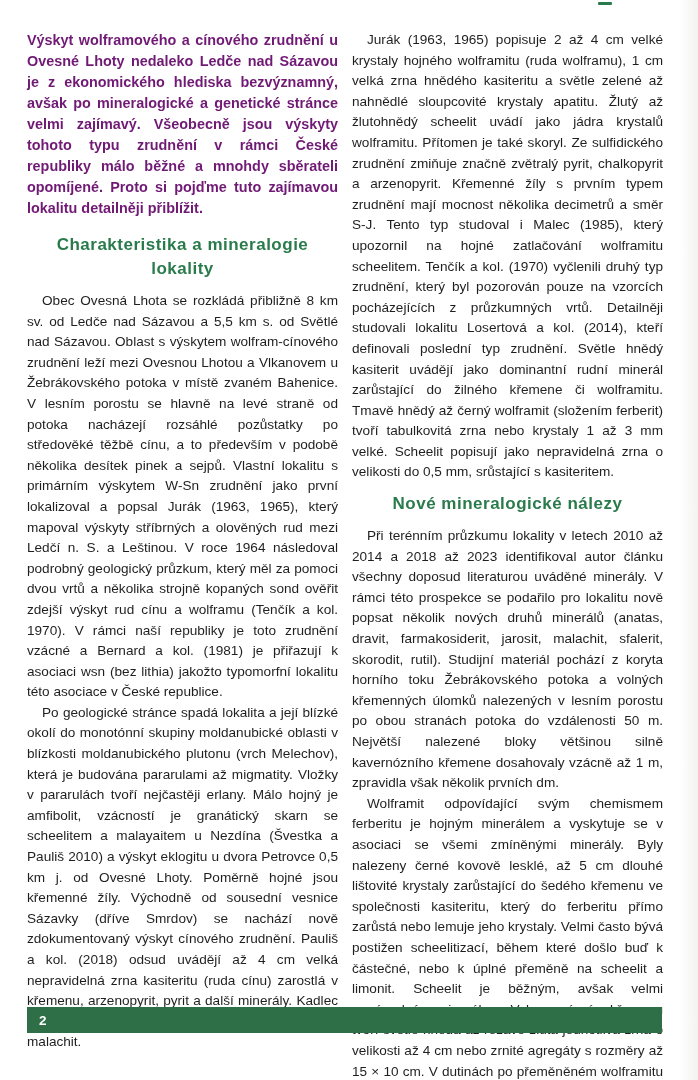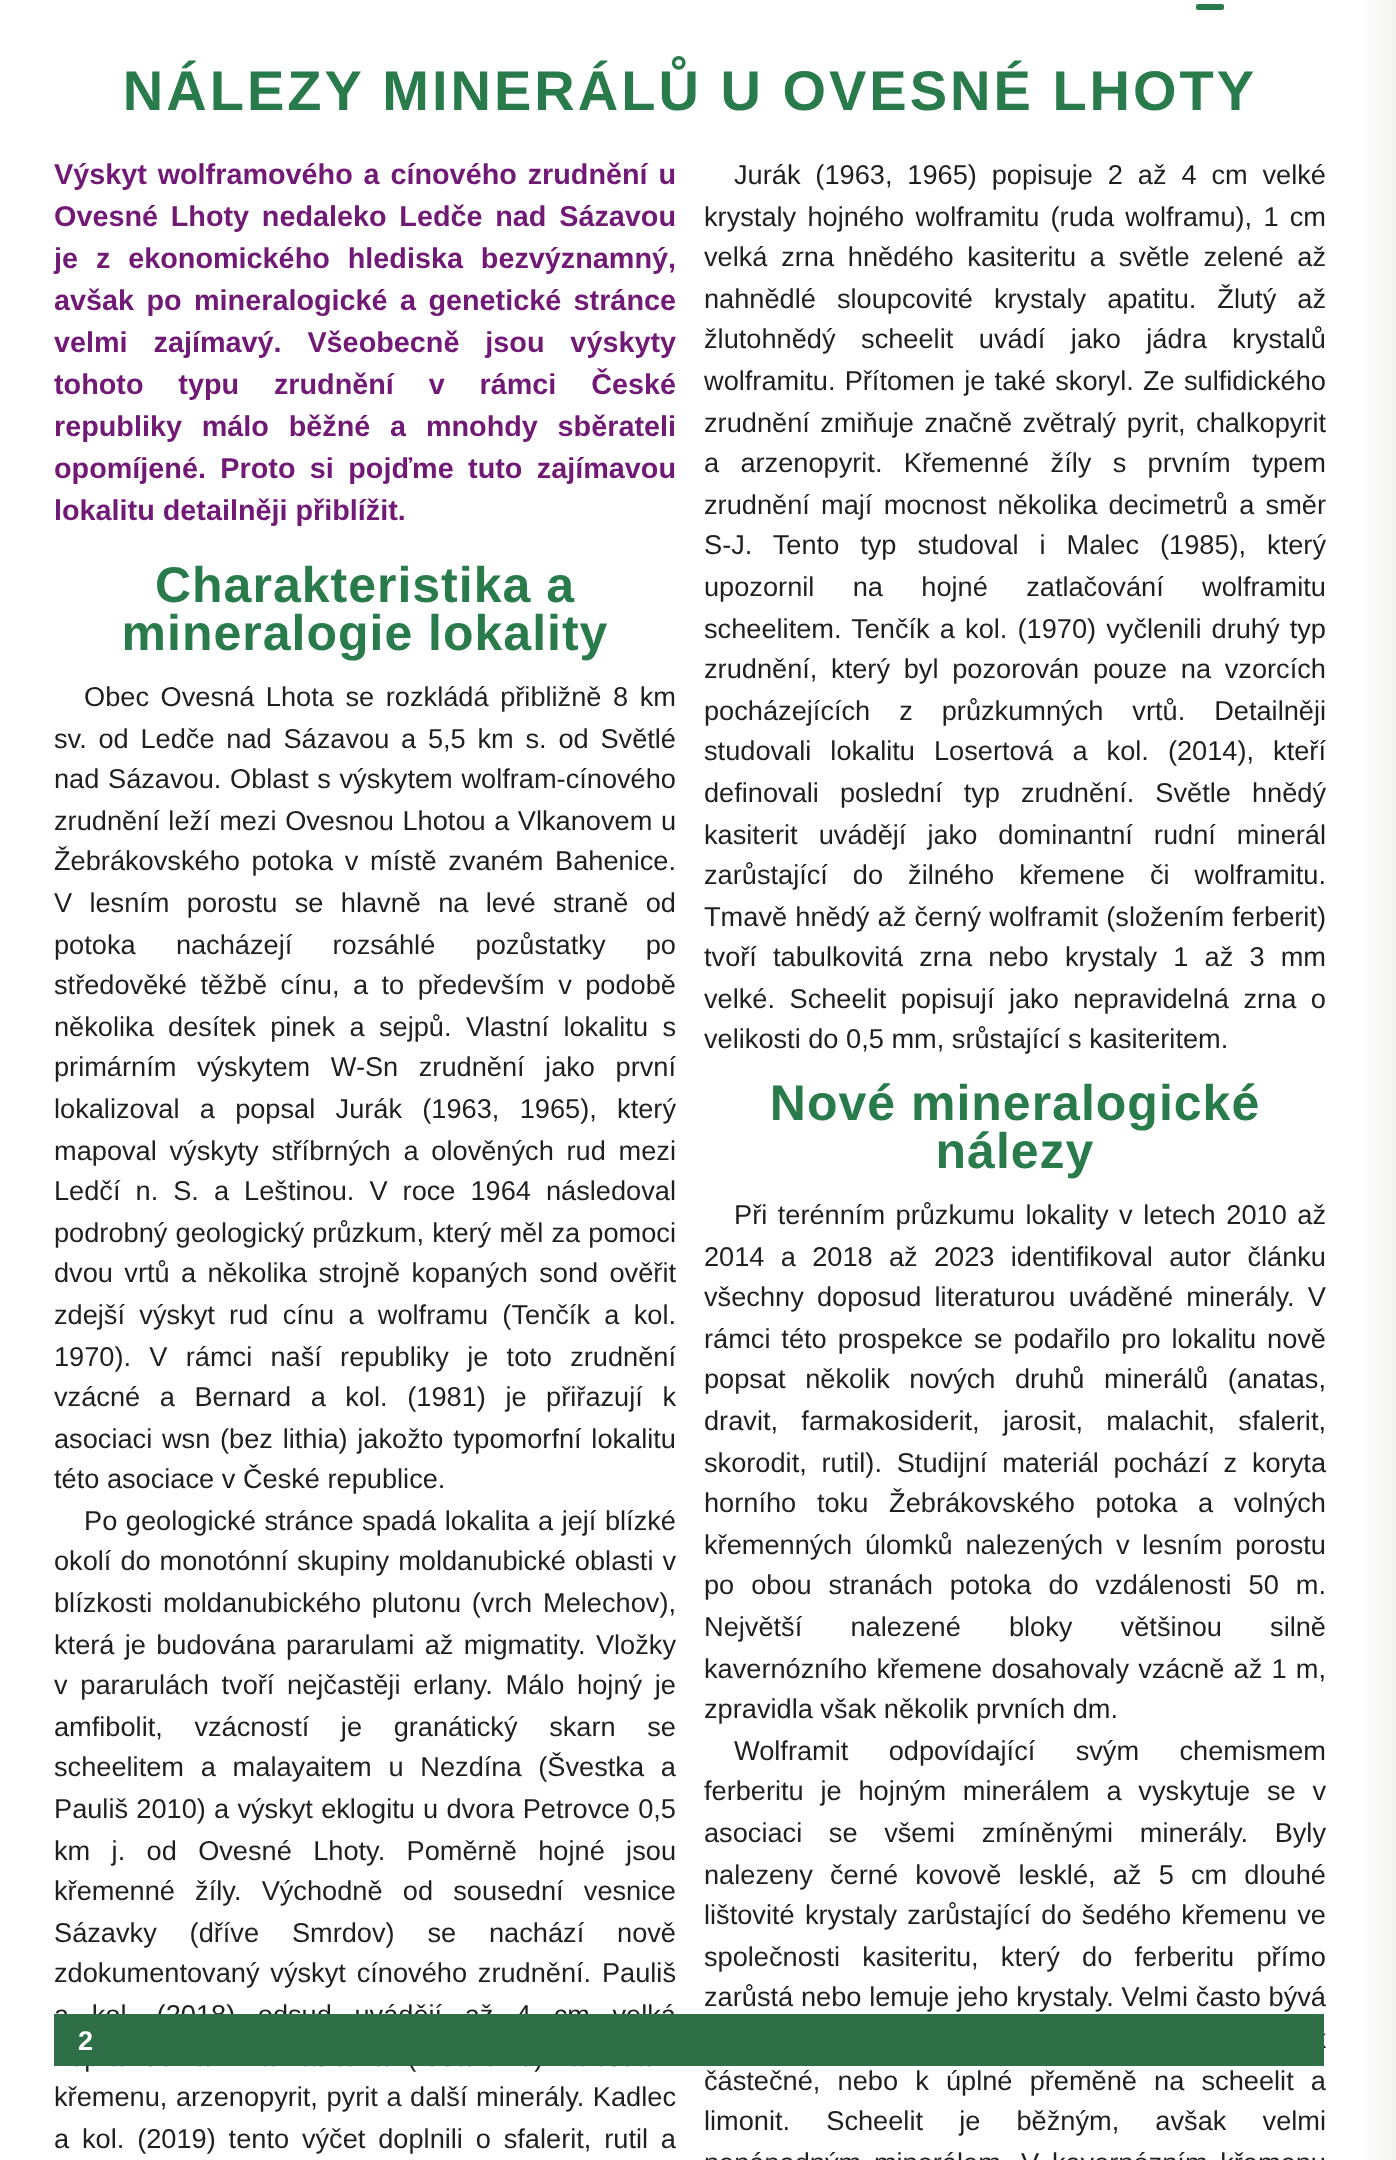--- a/index.html
+++ b/index.html
@@ -59,21 +59,21 @@
   .intro {
     font-weight: bold;
     font-size: 14.4px;
     line-height: 21px;
     color: #701a75;
   }
   h2.section {
     margin: 14px 6px 10px 6px;
     text-align: center;
     color: #2a7b4c;
-    font-size: 25px;
+    font-size: 17px;
     line-height: 24px;
     font-weight: bold;
     letter-spacing: 0.5px;
   }
   h2.section.tight { margin-top: 9px; }
   .footer-bar {
     position: absolute;
     left: 27px;
     top: 1007px;
     width: 635px;
@@ -93,21 +93,20 @@
     word-spacing: 5px;
   }
 </style>
 </head>
 <body>
 
 <div class="scan-mark"></div>
 
 <div class="page">
 
-  <h1 class="title">NÁLEZY MINERÁLŮ U OVESNÉ LHOTY</h1>
 
   <div class="columns">
 
     <div class="col">
       <p class="intro">Výskyt wolframového a cínového zrudnění u Ovesné Lhoty nedaleko Ledče nad Sázavou je z ekonomického hlediska bezvýznamný, avšak po mineralogické a genetické stránce velmi zajímavý. Všeobecně jsou výskyty tohoto typu zrudnění v rámci České republiky málo běžné a mnohdy sběrateli opomíjené. Proto si pojďme tuto zajímavou lokalitu detailněji přiblížit.</p>
 
       <h2 class="section">Charakteristika a mineralogie lokality</h2>
 
       <p class="indent">Obec Ovesná Lhota se rozkládá přibližně 8 km sv. od Ledče nad Sázavou a 5,5 km s. od Světlé nad Sázavou. Oblast s výskytem wolfram-cínového zrudnění leží mezi Ovesnou Lhotou a Vlkanovem u Žebrákovského potoka v místě zvaném Bahenice. V lesním porostu se hlavně na levé straně od potoka nacházejí rozsáhlé pozůstatky po středověké těžbě cínu, a to především v podobě několika desítek pinek a sejpů. Vlastní lokalitu s primárním výskytem W-Sn zrudnění jako první lokalizoval a popsal Jurák (1963, 1965), který mapoval výskyty stříbrných a olověných rud mezi Ledčí n. S. a Leštinou. V roce 1964 následoval podrobný geologický průzkum, který měl za pomoci dvou vrtů a několika strojně kopaných sond ověřit zdejší výskyt rud cínu a wolframu (Tenčík a kol. 1970). V rámci naší republiky je toto zrudnění vzácné a Bernard a kol. (1981) je přiřazují k asociaci wsn (bez lithia) jakožto typomorfní lokalitu této asociace v České republice.</p>
       <p class="indent">Po geologické stránce spadá lokalita a její blízké okolí do monotónní skupiny moldanubické oblasti v blízkosti moldanubického plutonu (vrch Melechov), která je budována pararulami až migmatity. Vložky v pararulách tvoří nejčastěji erlany. Málo hojný je amfibolit, vzácností je granátický skarn se scheelitem a malayaitem u Nezdína (Švestka a Pauliš 2010) a výskyt eklogitu u dvora Petrovce 0,5 km j. od Ovesné Lhoty. Poměrně hojné jsou křemenné žíly. Východně od sousední vesnice Sázavky (dříve Smrdov) se nachází nově zdokumentovaný výskyt cínového zrudnění. Pauliš a kol. (2018) odsud uvádějí až 4 cm velká nepravidelná zrna kasiteritu (ruda cínu) zarostlá v křemenu, arzenopyrit, pyrit a další minerály. Kadlec a kol. (2019) tento výčet doplnili o sfalerit, rutil a malachit.</p>

